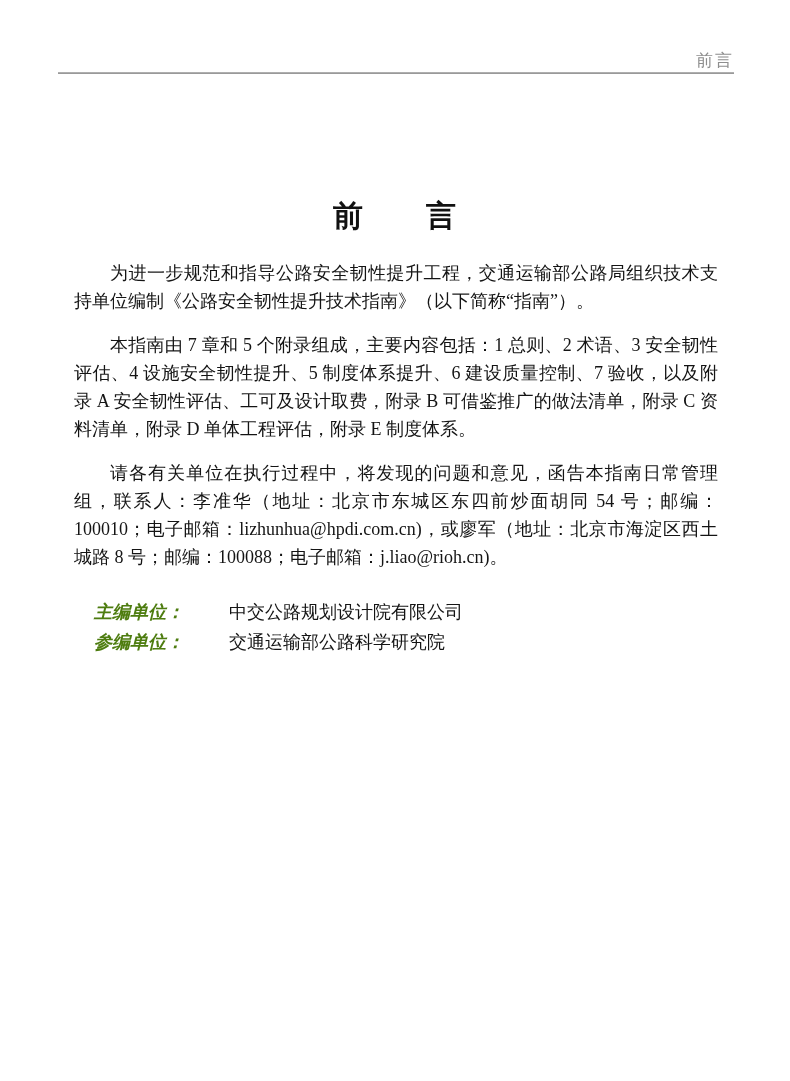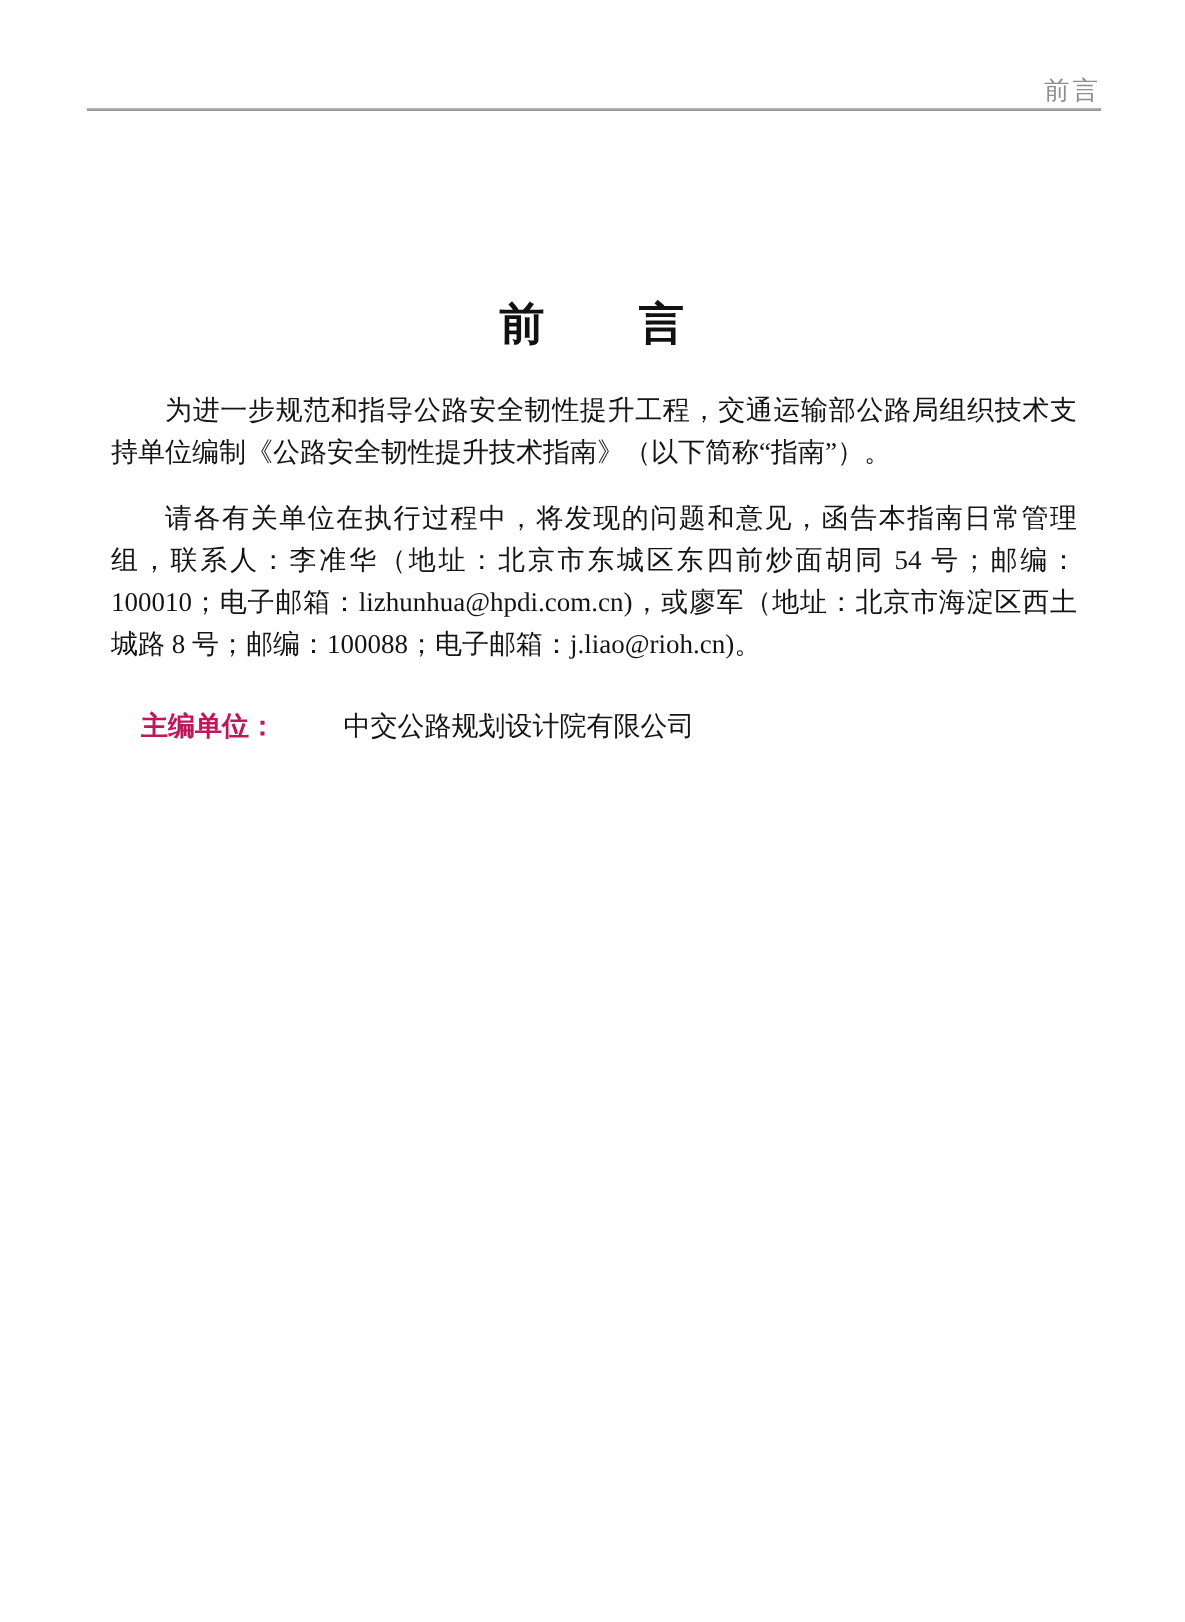--- a/index.html
+++ b/index.html
@@ -64,42 +64,47 @@
     margin-top: 26px;
   }
   .unit-row {
     padding-left: 2em;
     line-height: 30px;
     text-indent: 0;
   }
   .unit-label {
     font-weight: 700;
     font-family: "Liberation Sans", "DejaVu Sans", sans-serif;
-    color: #be185d;
+    color: #4d7c0f;
+    font-style: italic;
   }
   .unit-value {
     font-weight: 400;
     margin-left: 45px;
   }
 </style>
 </head>
 <body>
 
 <div class="page">
 
   <div class="running-header">前言</div>
 
   <div class="header-rule"></div>
 
   <div class="page-title">前　　言</div>
 
   <div class="content">
     <p>为进一步规范和指导公路安全韧性提升工程，交通运输部公路局组织技术支持单位编制《公路安全韧性提升技术指南》（以下简称“指南”）。</p>
+    <p>本指南由 7 章和 5 个附录组成，主要内容包括：1 总则、2 术语、3 安全韧性评估、4 设施安全韧性提升、5 制度体系提升、6 建设质量控制、7 验收，以及附录 A 安全韧性评估、工可及设计取费，附录 B 可借鉴推广的做法清单，附录 C 资料清单，附录 D 单体工程评估，附录 E 制度体系。</p>
     <p>请各有关单位在执行过程中，将发现的问题和意见，函告本指南日常管理组，联系人：李准华（地址：北京市东城区东四前炒面胡同 54 号；邮编：100010；电子邮箱：lizhunhua@hpdi.com.cn)，或廖军（地址：北京市海淀区西土城路 8 号；邮编：100088；电子邮箱：j.liao@rioh.cn)。</p>
 
     <div class="units">
       <div class="unit-row">
         <span class="unit-label">主编单位：</span><span class="unit-value">中交公路规划设计院有限公司</span>
+      </div>
+      <div class="unit-row">
+        <span class="unit-label">参编单位：</span><span class="unit-value">交通运输部公路科学研究院</span>
       </div>
     </div>
   </div>
 
 </div>
 
 </body></html>

